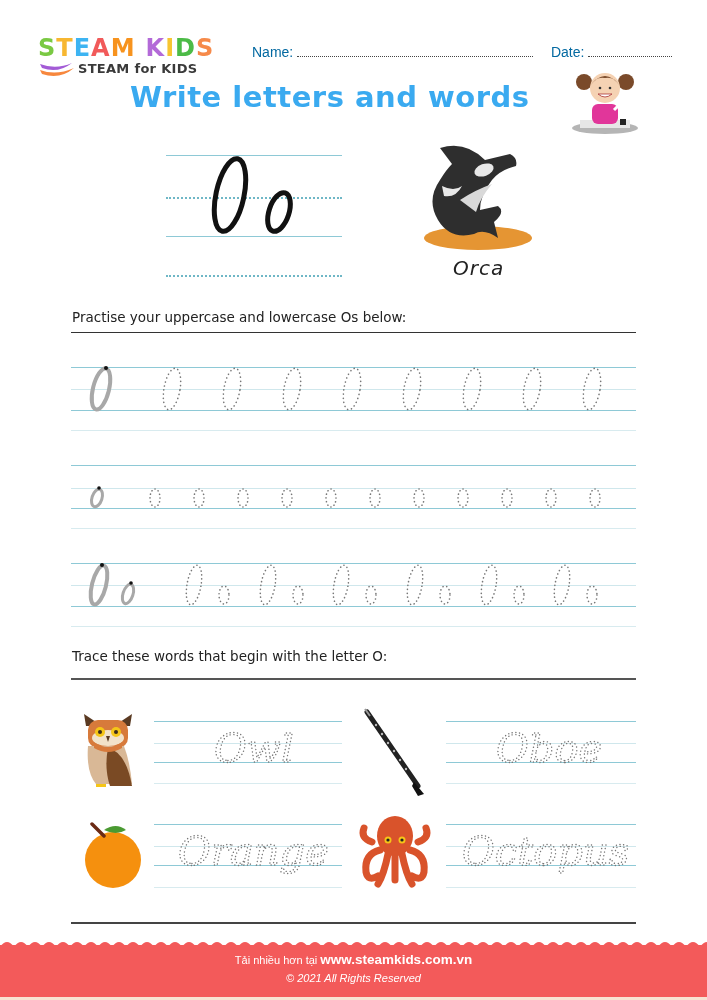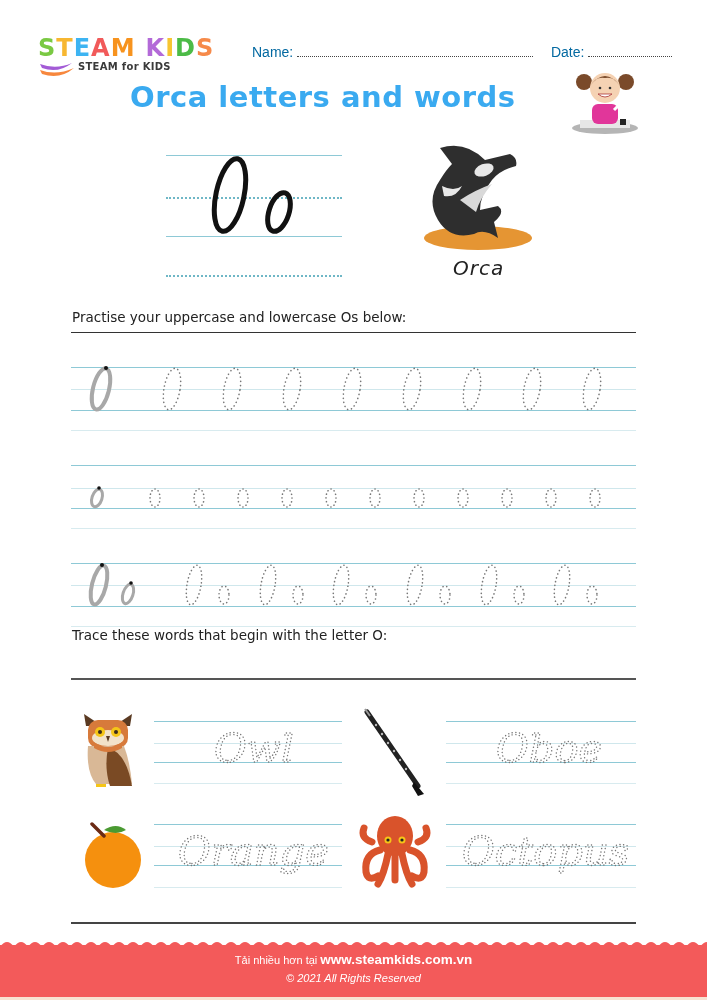--- a/index.html
+++ b/index.html
@@ -3,21 +3,21 @@
 <meta charset="utf-8">
 <style>
   * { margin:0; padding:0; box-sizing:border-box; }
   body { width:707px; height:1000px; background:#ffffff; position:relative; overflow:hidden; font-family:"DejaVu Sans", sans-serif; color:#222; }
   .abs { position:absolute; }
 
   
   .logo { left:38px; top:34px; width:200px; height:46px; }
   .logo-text { position:absolute; left:0; top:0; font-family:"DejaVu Sans", sans-serif; font-weight:bold; font-size:24px; letter-spacing:1px; line-height:28px; white-space:nowrap; }
   .logo-text span { display:inline-block; }
-  .logo-sub { position:absolute; left:40px; top:27px; font-size:10px; font-weight:bold; color:#3a3a3a; white-space:nowrap; letter-spacing:0.3px; }
+  .logo-sub { position:absolute; left:40px; top:27px; font-size:13px; font-weight:bold; color:#3a3a3a; white-space:nowrap; letter-spacing:0.3px; }
   .logo-swoosh { position:absolute; left:0; top:26px; }
 
   
   .name-row { left:252px; top:44px; font-family:"Liberation Sans", sans-serif; font-size:14px; color:#0369a1; white-space:nowrap; }
   .dots { display:inline-block; border-bottom:1.5px dotted #444; vertical-align:baseline; height:10px; }
 
   
   .title { left:130px; top:80px; font-family:"DejaVu Sans", sans-serif; font-weight:bold; font-size:29px; color:#3aaaf0; letter-spacing:0.5px; white-space:nowrap; }
 
   
@@ -55,21 +55,21 @@
 </div>
 
 <div class="abs name-row">
   <span>Name:</span>
   <span class="dots" style="width:236px"></span>
   <span style="display:inline-block;width:10px"></span>
   <span>Date:</span>
   <span class="dots" style="width:84px"></span>
 </div>
 
-<div class="abs title">Orca letters and words</div>
+<div class="abs title">Write letters and words</div>
 
 <svg class="abs" style="left:570px;top:66px" width="70" height="70" viewBox="0 0 70 70">
   <ellipse cx="35" cy="62" rx="33" ry="6" fill="#b5b5b5"></ellipse>
   <rect x="10" y="54" width="50" height="8" fill="#e6e6e6"></rect>
   <rect x="22" y="38" width="26" height="20" rx="6" fill="#e1369a"></rect>
   <circle cx="14" cy="16" r="8" fill="#7a4a2a"></circle>
   <circle cx="56" cy="16" r="8" fill="#7a4a2a"></circle>
   <circle cx="35" cy="22" r="15" fill="#f5d2b3"></circle>
   <path d="M20 20 Q35 0 50 20 Q44 10 35 12 Q26 10 20 20Z" fill="#7a4a2a"></path>
   <path d="M28 28 Q35 34 42 28 Z" fill="#fff" stroke="#a33" stroke-width="0.8"></path>
@@ -173,21 +173,21 @@
       <ellipse cx="344" cy="25" rx="7" ry="20" transform="rotate(10 344 25)"></ellipse>
         <ellipse cx="374" cy="35" rx="5" ry="9"></ellipse>
       <ellipse cx="418" cy="25" rx="7" ry="20" transform="rotate(10 418 25)"></ellipse>
         <ellipse cx="448" cy="35" rx="5" ry="9"></ellipse>
       <ellipse cx="491" cy="25" rx="7" ry="20" transform="rotate(10 491 25)"></ellipse>
         <ellipse cx="521" cy="35" rx="5" ry="9"></ellipse>
     </g>
   </svg>
 </div>
 
-<div class="abs section-title" style="left:72px;top:627px">Trace these words that begin with the letter O:</div>
+<div class="abs section-title" style="left:72px;top:648px">Trace these words that begin with the letter O:</div>
 <div class="rule" style="left:71px;top:678px;width:565px;border-top-width:2px;border-color:#555"></div>
 
 <div>
   <svg class="abs" style="left:80px;top:712px" width="56" height="76" viewBox="0 0 56 76">
     <path d="M4 2 L16 10 L40 10 L52 2 L50 14 L6 14Z" fill="#5a3a22"></path>
     <rect x="8" y="8" width="40" height="28" rx="10" fill="#d77a3b"></rect>
     <ellipse cx="28" cy="26" rx="16" ry="8" fill="#f2e2c9"></ellipse>
     <circle cx="20" cy="20" r="5" fill="#f5c518"></circle>
       <circle cx="36" cy="20" r="5" fill="#f5c518"></circle>
     <circle cx="20" cy="20" r="2" fill="#3a2a1a"></circle>

